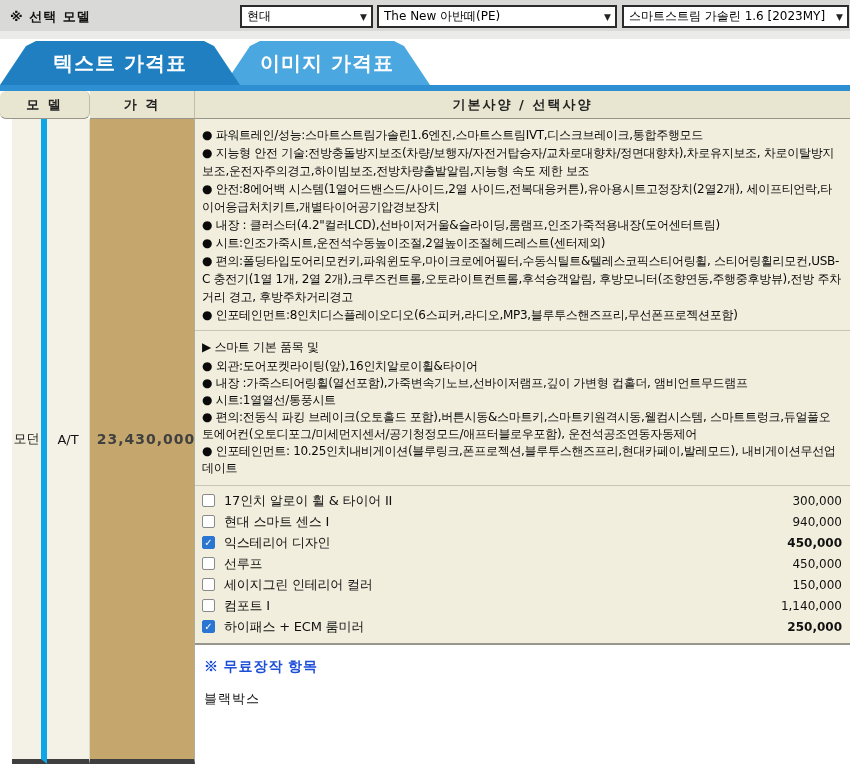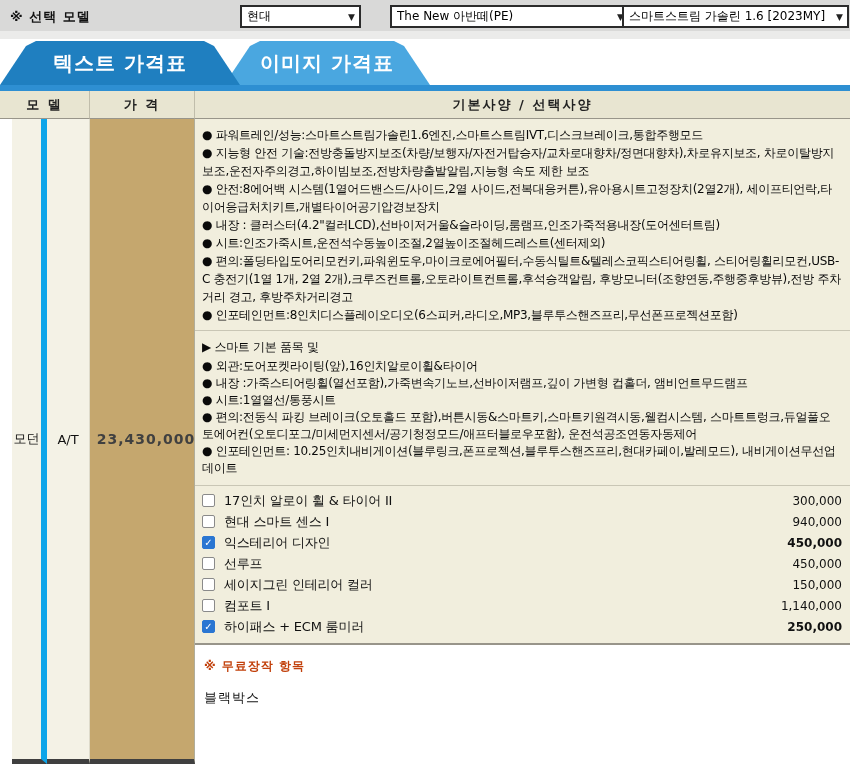--- a/index.html
+++ b/index.html
@@ -15,22 +15,22 @@
     font-size:13px; font-weight:bold; color:#111; letter-spacing:1px;
   }
   .sel {
     position:absolute; top:5px; height:23px; box-sizing:border-box;
     background:#fff; border:2px solid #2b2b2b;
     display:flex; align-items:center; justify-content:space-between;
     font-size:12px; color:#000; padding:0 4px 0 5px; cursor:default;
   }
   .sel-text { white-space:nowrap; overflow:hidden; }
   .sel-caret { font-size:9px; color:#222; margin-left:3px; flex:none; }
-  #sel-brand { left:240px; width:121px; }
-  #sel-model { left:377px; width:240px;margin-left:13px; }
+  #sel-brand { left:240px; width:133px; }
+  #sel-model { left:377px; width:240px; }
   #sel-trim  { left:622px; width:227px; }
   
   .gap1 { height:8px; background:#ebebea; }
   .gap2 { height:2px; background:#fff; }
   
   .tabs { height:44px; background:#fff; position:relative; }
   .tab {
     position:absolute; top:0; height:44px;
     display:flex; align-items:center; justify-content:center;
     color:#fff; font-weight:bold; font-size:20px; letter-spacing:1px; cursor:pointer;
@@ -49,21 +49,21 @@
     display:grid;
     grid-template-columns:47px 43px 105px 1fr;
     grid-template-rows:28px 645px;
     width:850px;
   }
   .th {
     background:#e8e5d1; border-bottom:1px solid #98958a;
     font-weight:bold; font-size:13px; color:#222; letter-spacing:2px;
     display:flex; align-items:center; justify-content:center;
   }
-  .th-model { grid-column:1/3; border-right:1px solid #c0bdab; }
+  .th-model { grid-column:1/3; border-right:1px solid #c0bdab;border-radius:6px; }
   .th-price { border-right:1px solid #c0bdab; }
   .td-model, .td-trans {
     background:#f4f2e6; border-bottom:5px solid #3f3f3f;
     display:flex; align-items:center; justify-content:center;
     font-size:13px; color:#111;
   }
   .td-model { border-right:6px solid #0ea5e9;margin-left:12px; }
   .td-trans { border-right:1px solid #dddaca; }
   .td-price {
     background:#c5a76e; border-right:1px solid #b0ad9b; border-bottom:5px solid #3f3f3f;
@@ -97,21 +97,21 @@
   .check { color:#fff; font-size:10px; font-weight:bold; line-height:1; }
   .opt-row:not(.checked) .check { visibility:hidden; }
   .opt-row.checked .opt-box { background:#2a76d2; border-color:#2a76d2; }
   .opt-label { flex:1; letter-spacing:-0.2px; }
   .opt-price { font-size:12px; letter-spacing:0; }
   .opt-row.checked .opt-price { font-weight:bold; }
   .sec-free {
     border-top:2px solid #98958a; background:#fff; flex:1;
     padding:13px 8px 0 9px;
   }
-  .free-title { color:#c2410c; font-weight:bold; font-size:12px; letter-spacing:1px; }
+  .free-title { color:#1d4ed8; font-weight:bold; font-size:14px; letter-spacing:1px;font-family:Liberation Serif, serif; }
   .free-item { margin-top:14px; font-size:13px; color:#111; letter-spacing:1px; }
 </style>
 </head>
 <body>
 
 <div class="topbar">
   <span class="topbar-label">※ 선택 모델</span>
 
   <div class="sel" id="sel-brand">
     <span class="sel-text">현대</span>

